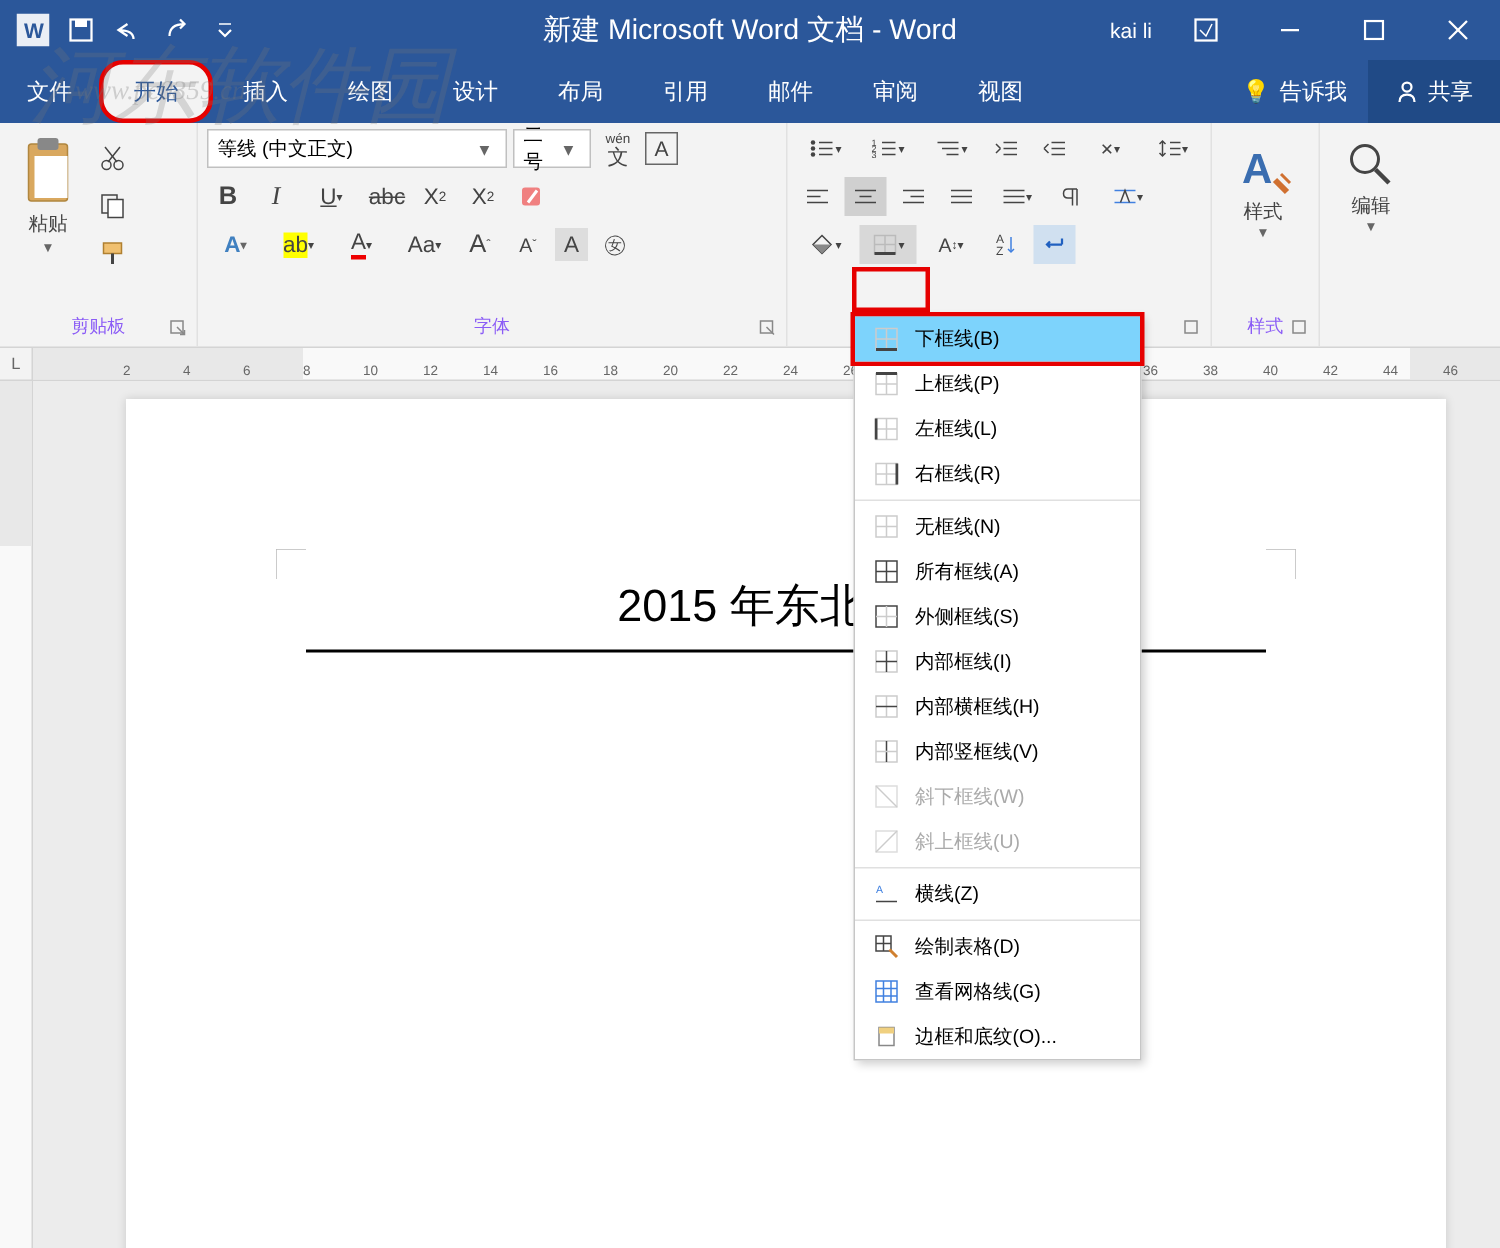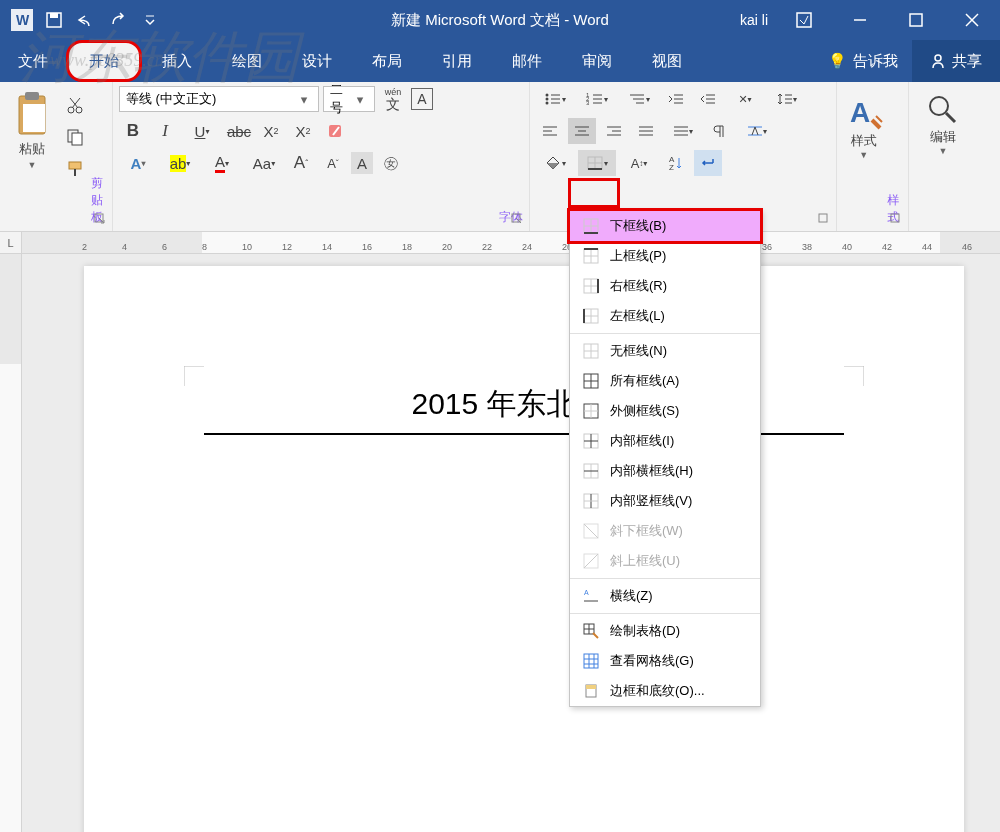--- a/index.html
+++ b/index.html
@@ -2,36 +2,36 @@
 <html><head>
 <meta charset="utf-8">
 <style>
 * { margin: 0; padding: 0; box-sizing: border-box; font-family: "Microsoft YaHei", sans-serif; }
 body { width: 1000px; height: 832px; background: #fff; overflow: hidden; position: relative; }
 
 
 .titlebar { height: 40px; background: #2b579a; display: flex; align-items: center; color: #fff; font-size: 14px; position: relative; }
 .qat { display: flex; align-items: center; padding-left: 8px; gap: 4px; }
 .qat-btn { width: 28px; height: 28px; display: flex; align-items: center; justify-content: center; cursor: pointer; }
-.title-text { position: absolute; left: 50%; transform: translateX(-50%); font-size: 15px; }
+.title-text { position: absolute; left: 50%; transform: translateX(-50%); font-size: 19px; }
 .title-right { margin-left: auto; display: flex; align-items: center; gap: 16px; padding-right: 8px; }
 .win-btn { width: 40px; height: 40px; display: flex; align-items: center; justify-content: center; cursor: pointer; }
 
 
 .ribbon-tabs { height: 42px; background: #2b579a; display: flex; align-items: center; color: #fff; font-size: 15px; }
 .tab { padding: 0 20px; height: 42px; display: flex; align-items: center; cursor: pointer; }
 .tab.active { background: #f3f3f3; color: #2b579a; border-radius: 16px; }
 .tab.file { padding: 0 18px; }
 .redbox { border: 3px solid #e60000; }
 .tellme { margin-left: auto; display: flex; align-items: center; gap: 6px; padding: 0 14px; }
 .share { background: #204a86; padding: 0 18px; height: 42px; display: flex; align-items: center; gap: 6px; }
 
 
 .ribbon { height: 150px; background: #f3f3f3; border-bottom: 1px solid #d4d4d4; display: flex; }
-.group { border-right: 1px solid #e1e1e1; padding: 4px 6px 2px; display: flex; flex-direction: row; position: relative; }
+.group { border-right: 1px solid #e1e1e1; padding: 4px 6px 2px; display: flex; flex-direction: column; position: relative; }
 .group-label { font-size: 12px; color: #8b5cf6; text-align: center; padding: 3px 0; margin-top: auto; }
 .group-launcher { position: absolute; right: 4px; bottom: 4px; width: 14px; height: 14px; cursor: pointer; }
 
 
 .clipboard-top { display: flex; gap: 4px; }
 .paste-big { width: 52px; display: flex; flex-direction: column; align-items: center; gap: 2px; padding-top: 4px; }
 .paste-icon { width: 38px; height: 48px; }
 .small-col { display: flex; flex-direction: column; gap: 6px; padding-top: 6px; }
 .sm-btn { width: 26px; height: 26px; display: flex; align-items: center; justify-content: center; cursor: pointer; }
 
@@ -50,21 +50,21 @@
 
 .para-rows { display: flex; flex-direction: column; gap: 6px; width: 270px; }
 
 
 .styles-big { width: 56px; display: flex; flex-direction: column; align-items: center; padding-top: 6px; }
 
 
 .border-menu { position: absolute; left: 569px; top: 210px; width: 192px; background: #fff; border: 1px solid #c6c6c6; box-shadow: 2px 2px 6px rgba(0,0,0,0.2); z-index: 100; }
 .menu-redbox { border: 3px solid #e60000; margin: -3px; }
 .menu-item { height: 30px; display: flex; align-items: center; gap: 10px; padding: 0 12px; font-size: 13px; cursor: pointer; }
-.menu-item.hl { background: #f0abfc; }
+.menu-item.hl { background: #7dd3fc; }
 .menu-item.disabled { color: #aaa; }
 .menu-sep { height: 1px; background: #e0e0e0; margin: 2px 0; }
 .menu-icon { width: 18px; height: 18px; display: flex; align-items: center; justify-content: center; }
 
 
 .ruler-corner { position: absolute; left: 0; top: 232px; width: 22px; height: 22px; background: #f3f3f3; border-right: 1px solid #d4d4d4; border-bottom: 1px solid #d4d4d4; display: flex; align-items: center; justify-content: center; font-size: 11px; color: #666; }
 .ruler-h { position: absolute; left: 22px; right: 0; top: 232px; height: 22px; background: #f9f9f9; border-bottom: 1px solid #d4d4d4; overflow: hidden; }
 .ruler-h-inner { position: absolute; left: 60px; right: 0; height: 22px; display: flex; align-items: center; }
 .ruler-margin { position: absolute; top: 0; bottom: 0; background: #e8e8e8; }
 .ruler-tick { position: absolute; bottom: 2px; font-size: 9px; color: #666; }
@@ -170,21 +170,21 @@
           <circle cx="8" cy="5" r="3" fill="none" stroke="#fff" stroke-width="1.5"></circle>
           <path d="M3 15 Q3 10 8 10 Q13 10 13 15" fill="none" stroke="#fff" stroke-width="1.5"></path>
         </svg>
       </span>
     <span>共享</span>
   </div>
 </div>
 
 <div class="ribbon">
 
-  <div class="group" style="width:113px">
+  <div class="group" style="width:132px">
     <div class="clipboard-top">
       <div class="paste-big">
         <div class="paste-icon">
           <svg width="38" height="48">
               <rect x="6" y="6" width="26" height="38" rx="2" fill="#d9a85f" stroke="#b0863f"></rect>
               <rect x="12" y="2" width="14" height="8" rx="2" fill="#888"></rect>
               <rect x="10" y="14" width="22" height="28" fill="#fff"></rect>
             </svg>
         </div>
         <span style="font-size:13px;color:#444">粘贴</span>
@@ -500,35 +500,35 @@
         </svg>
       </span>
     <span>上框线(P)</span>
   </div>
   <div class="menu-item">
     <span class="menu-icon">
         <svg width="16" height="16">
           <rect x="1" y="1" width="14" height="14" fill="none" stroke="#ccc"></rect>
           <line x1="8" y1="1" x2="8" y2="15" stroke="#ccc"></line>
           <line x1="1" y1="8" x2="15" y2="8" stroke="#ccc"></line>
-          <line x1="15" y1="1" x2="15" y2="15" stroke="#444" stroke-width="2"></line>
-        </svg>
-      </span>
-    <span>右框线(R)</span>
+          <line x1="1" y1="1" x2="1" y2="15" stroke="#444" stroke-width="2"></line>
+        </svg>
+      </span>
+    <span>左框线(L)</span>
   </div>
   <div class="menu-item">
     <span class="menu-icon">
         <svg width="16" height="16">
           <rect x="1" y="1" width="14" height="14" fill="none" stroke="#ccc"></rect>
           <line x1="8" y1="1" x2="8" y2="15" stroke="#ccc"></line>
           <line x1="1" y1="8" x2="15" y2="8" stroke="#ccc"></line>
-          <line x1="1" y1="1" x2="1" y2="15" stroke="#444" stroke-width="2"></line>
-        </svg>
-      </span>
-    <span>左框线(L)</span>
+          <line x1="15" y1="1" x2="15" y2="15" stroke="#444" stroke-width="2"></line>
+        </svg>
+      </span>
+    <span>右框线(R)</span>
   </div>
   <div class="menu-sep"></div>
   <div class="menu-item">
     <span class="menu-icon">
         <svg width="16" height="16">
           <rect x="1" y="1" width="14" height="14" fill="none" stroke="#ccc"></rect>
           <line x1="8" y1="1" x2="8" y2="15" stroke="#ccc"></line>
           <line x1="1" y1="8" x2="15" y2="8" stroke="#ccc"></line>
         </svg>
       </span>

